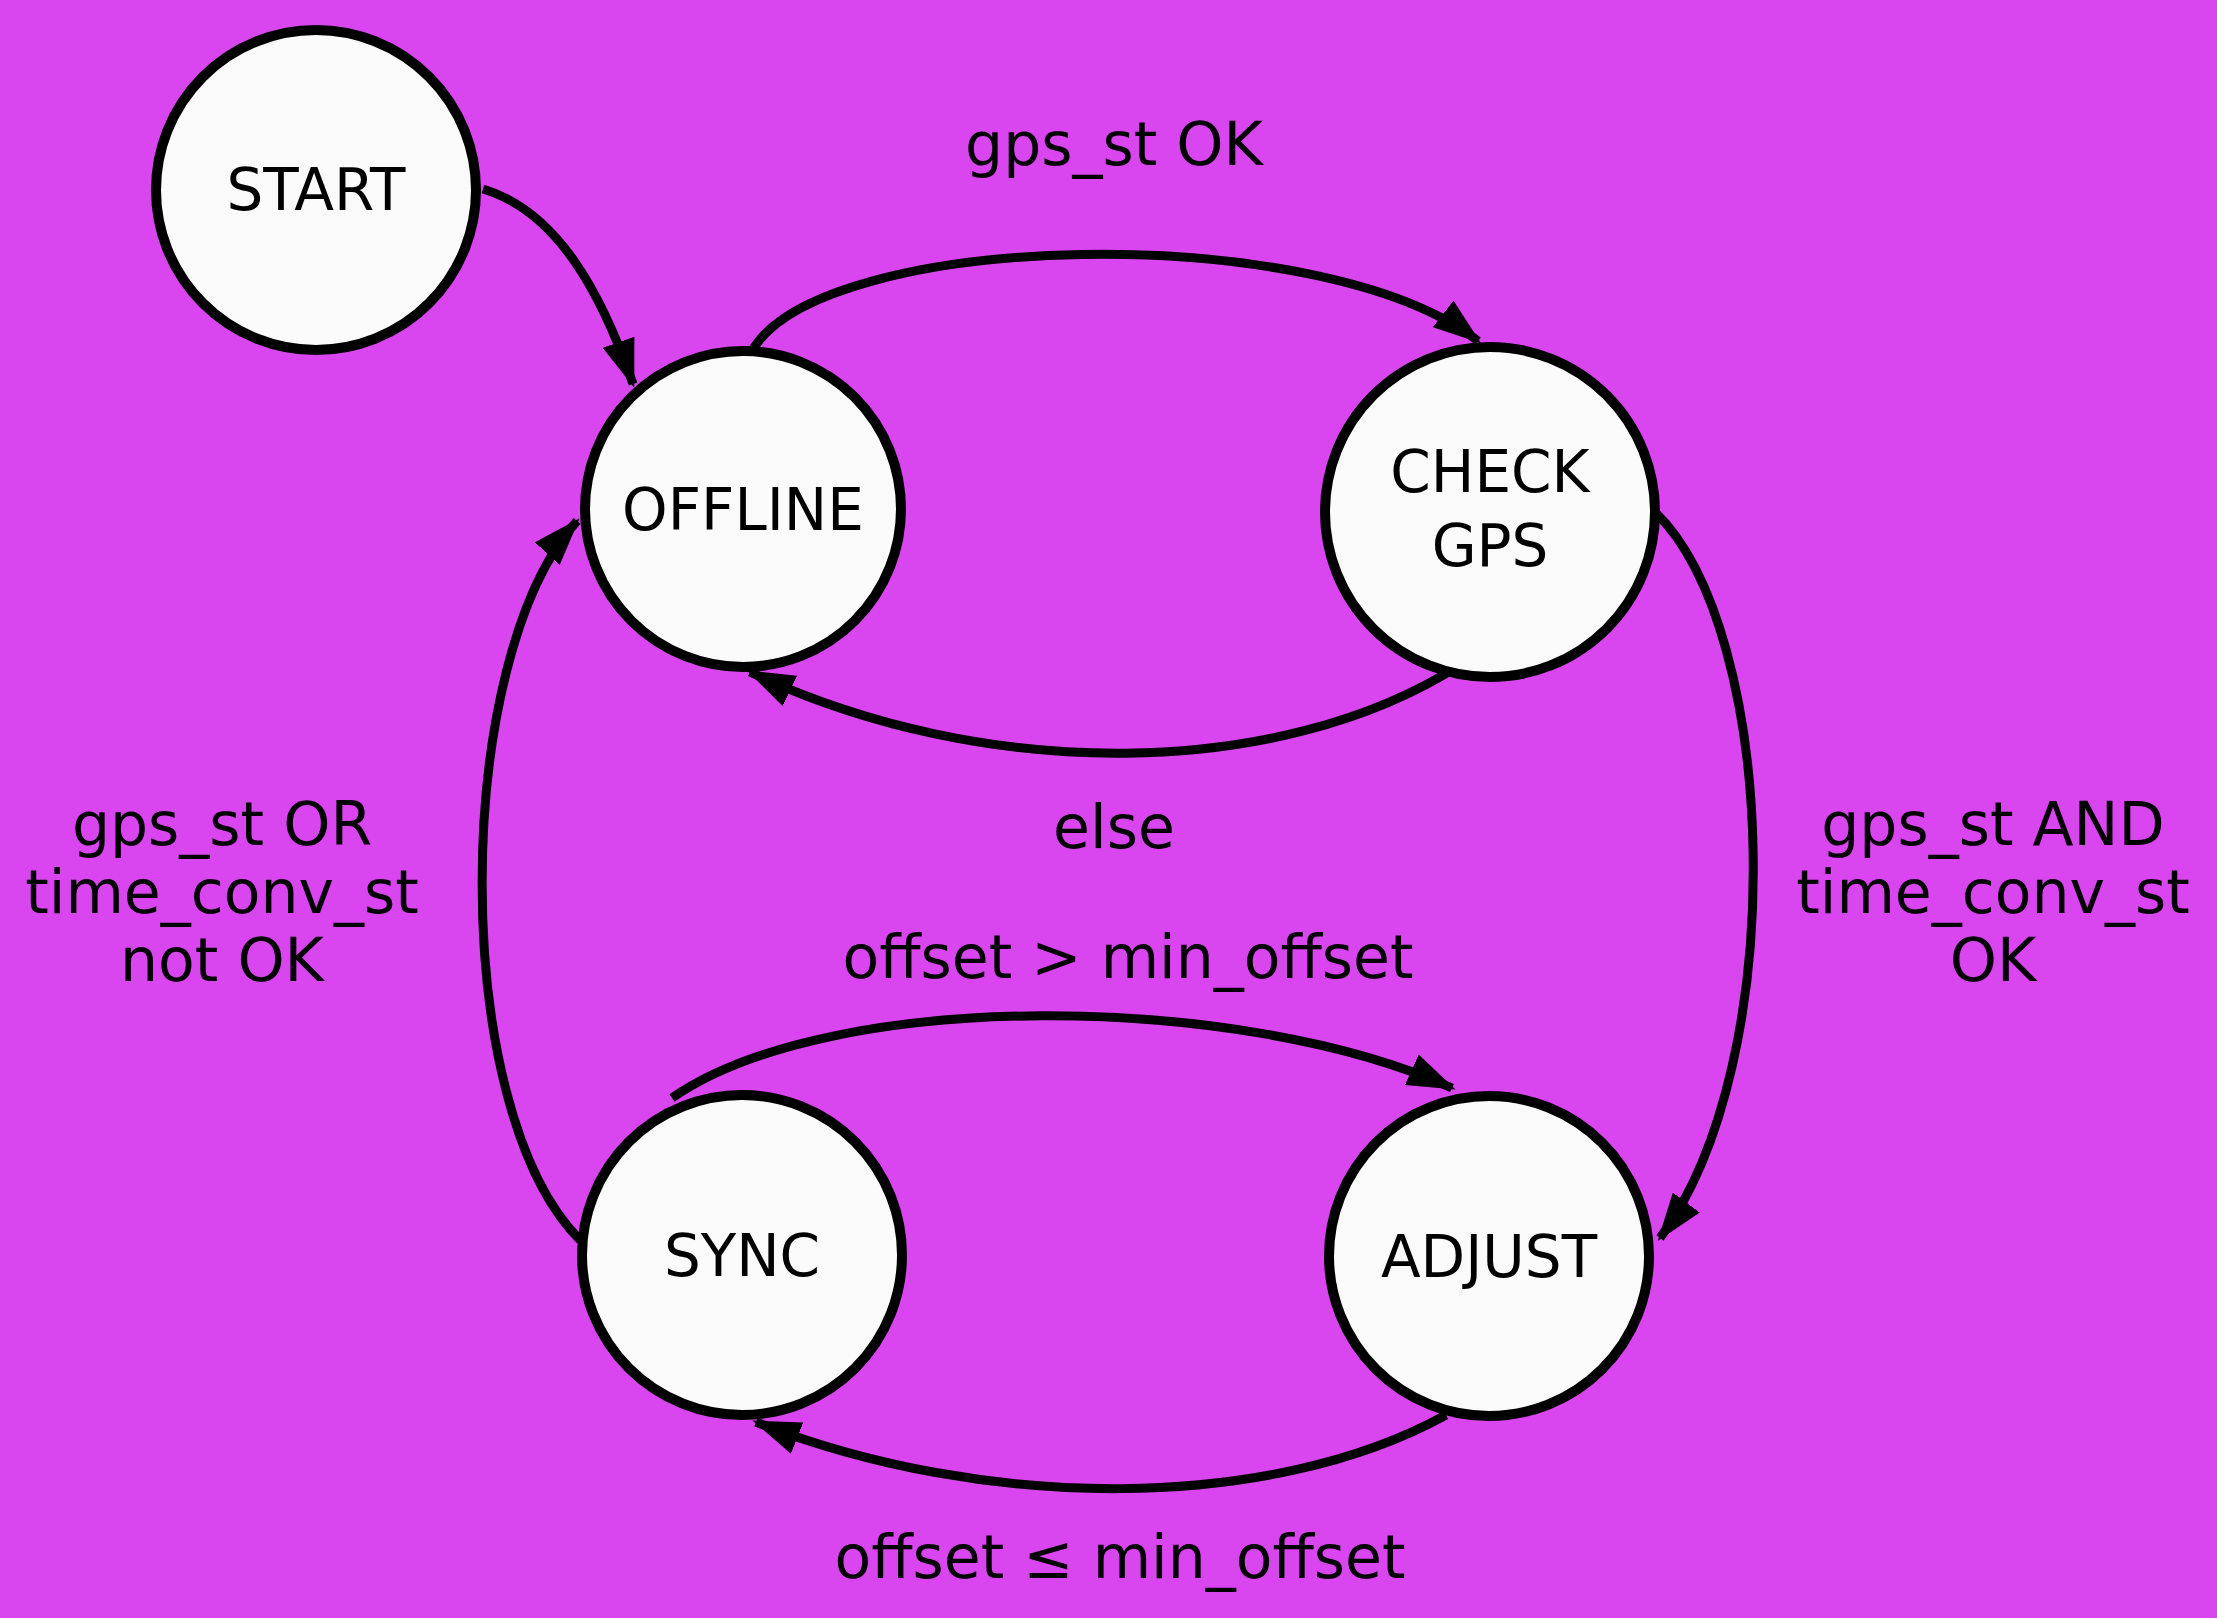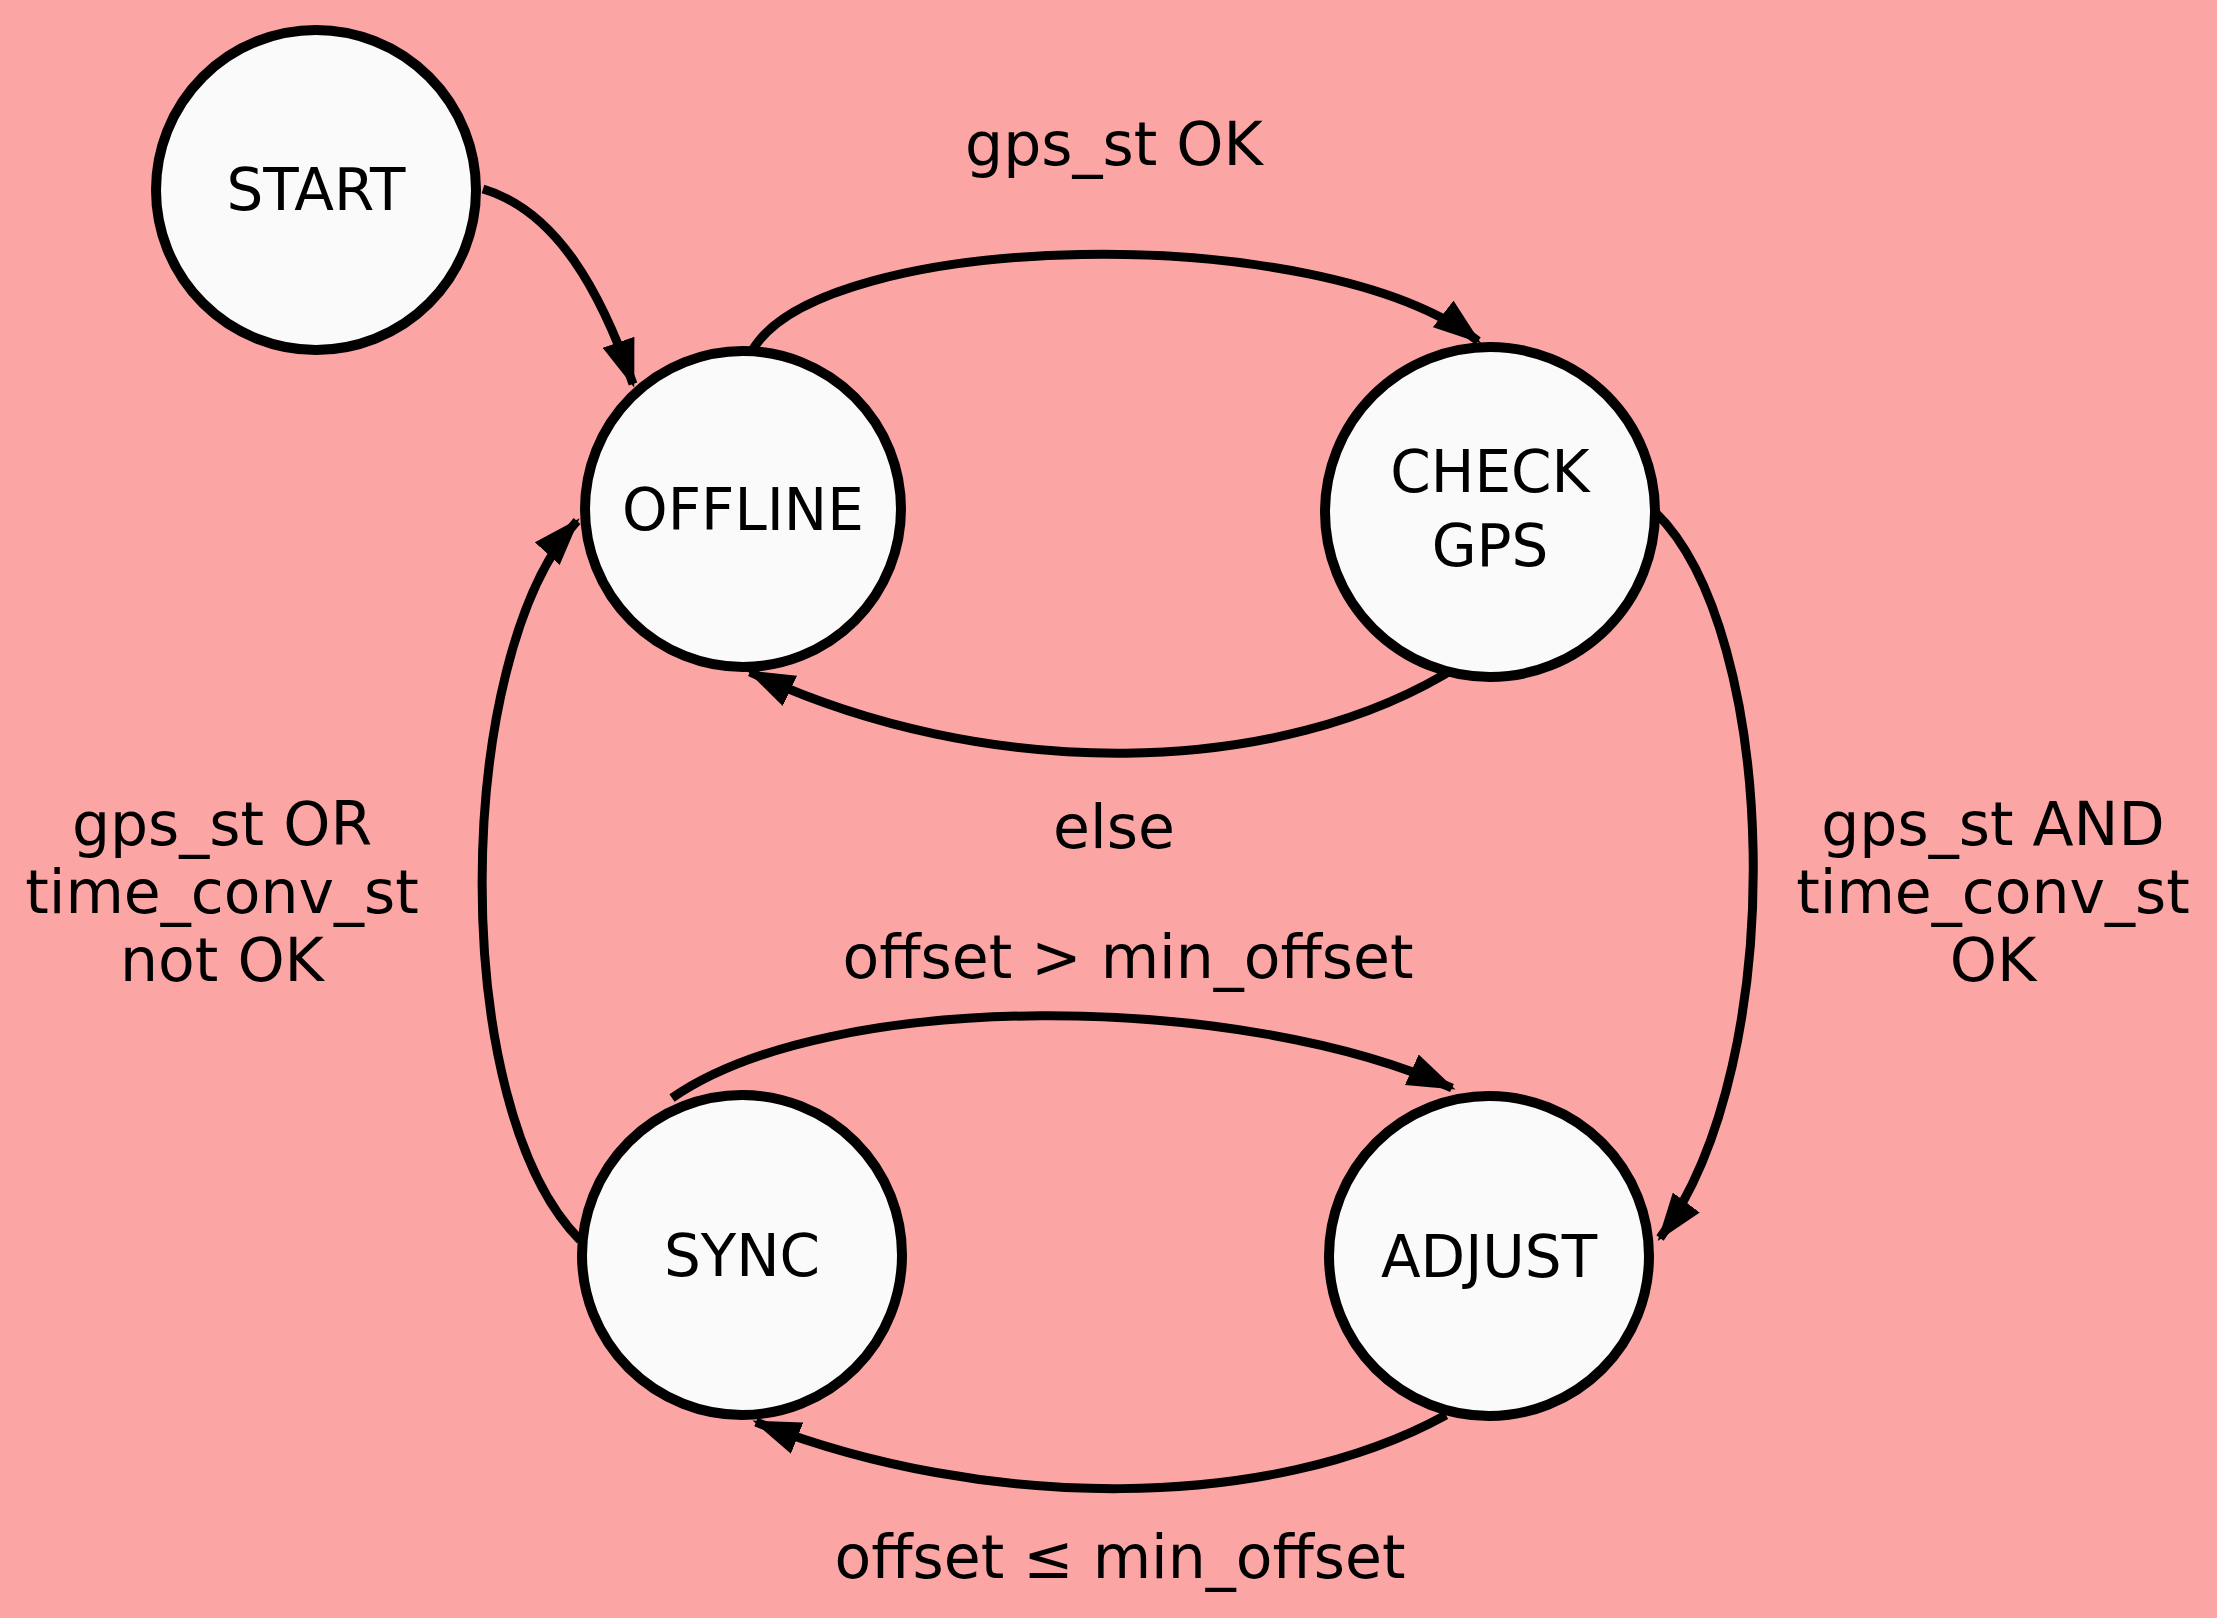--- a/index.html
+++ b/index.html
@@ -4,21 +4,21 @@
 <style>
   html, body {
     margin: 0;
     padding: 0;
     background: #ffffff;
   }
   .canvas {
     position: relative;
     width: 2217px;
     height: 1618px;
-    background: #fca5a5;
+    background: #d946ef;
     overflow: hidden;
   }
   svg {
     display: block;
     width: 100%;
     height: 100%;
     font-family: "DejaVu Sans", "Liberation Sans", sans-serif;
   }
   .node-circle {
     stroke-width: 10px;

